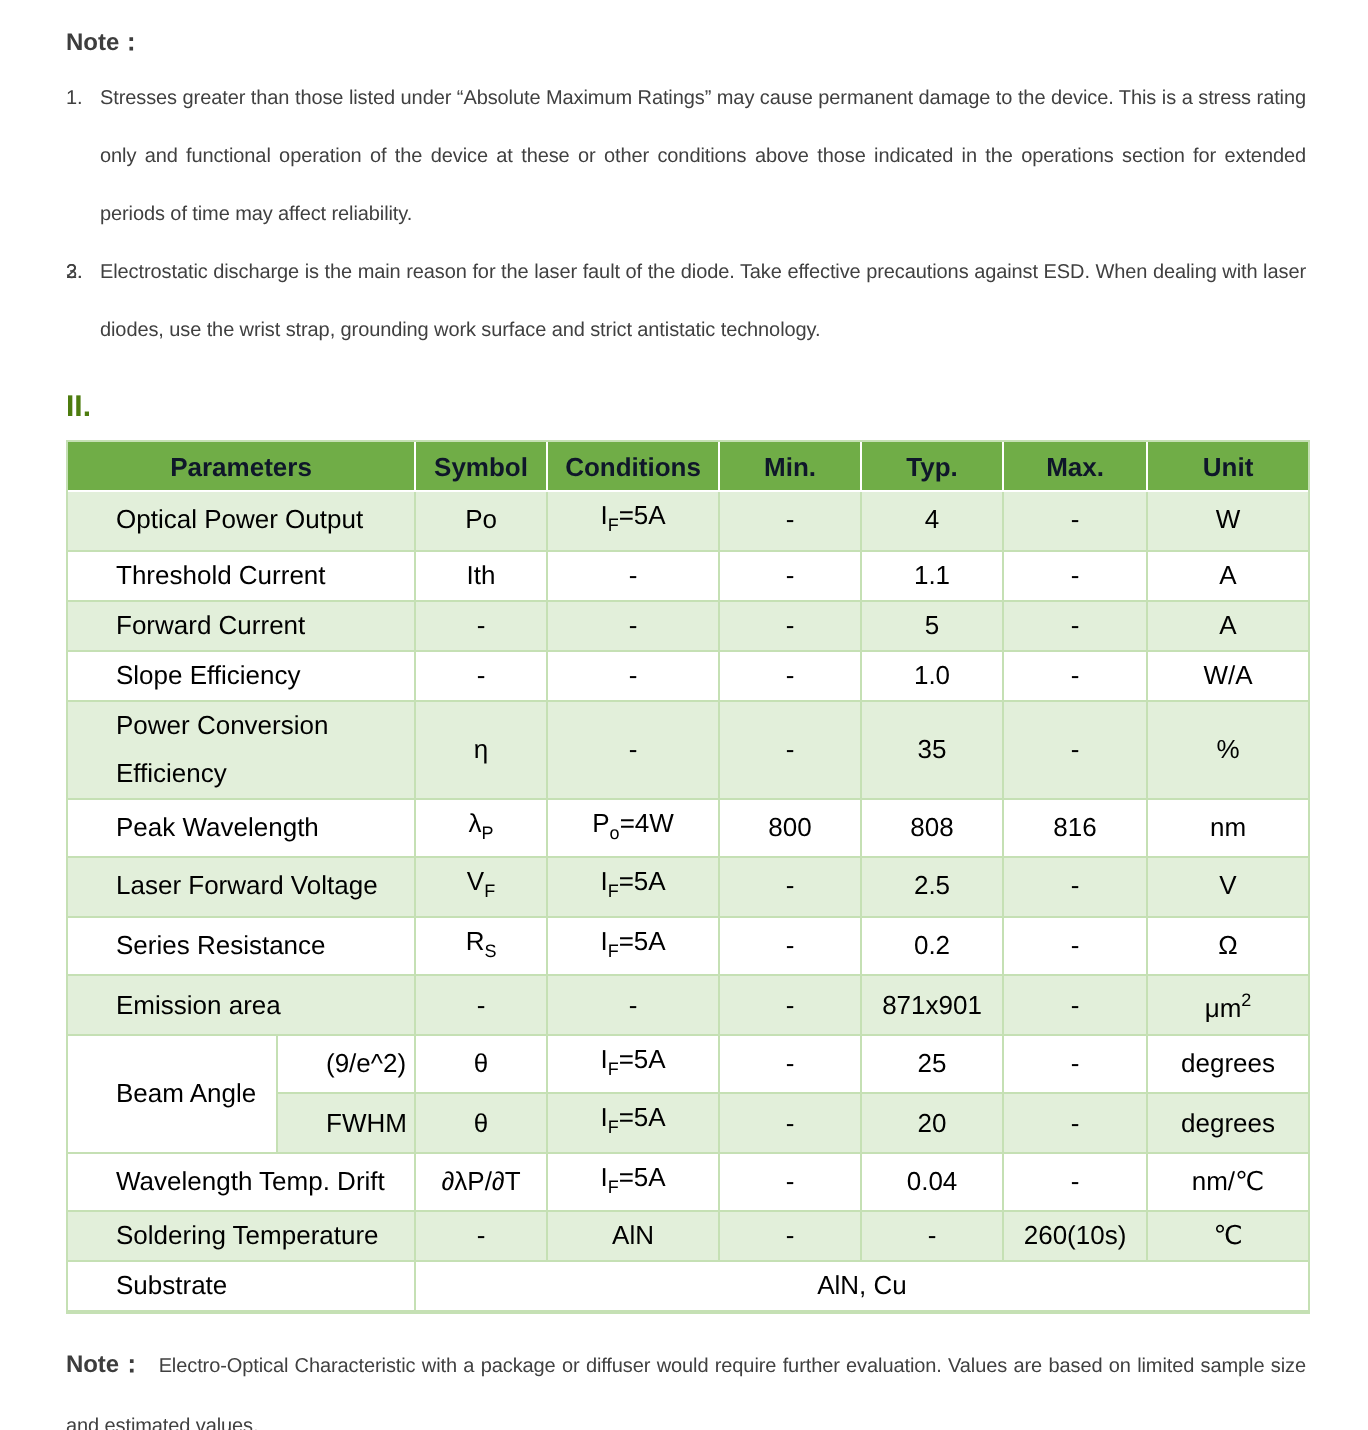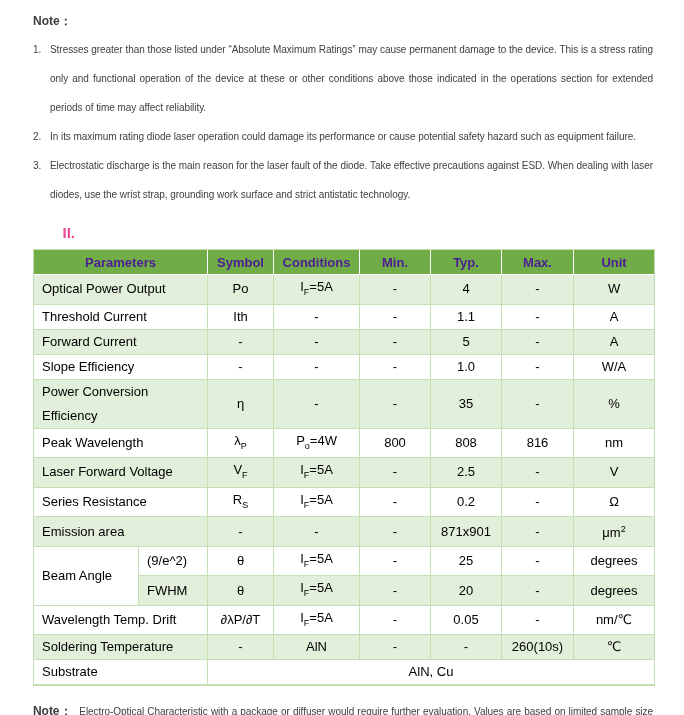--- a/index.html
+++ b/index.html
@@ -15,41 +15,41 @@
   }
   .page{padding:10px 31px 0 33px;}
 
   
   .note-label{font-weight:700;font-size:12px;color:#3d3d3d;line-height:22px;}
   ol.notes-list{list-style:none;margin:3px 0 0 0;padding:0;font-size:10px;color:#404040;}
   ol.notes-list li{position:relative;padding-left:17px;text-align:justify;line-height:29px;letter-spacing:-0.05px;}
   ol.notes-list .num{position:absolute;left:0;top:0;}
 
   
-  .section-heading{display:flex;margin:15px 0 8px 0;font-size:15px;font-weight:700;color:#ec4899;text-align:right;}
+  .section-heading{display:flex;margin:15px 0 8px 0;font-size:15px;font-weight:700;color:#4d7c0f;}
   .section-numeral{width:42px;flex:0 0 42px;}
 
   
   table.oe{
     width:620px;table-layout:fixed;border-collapse:separate;border-spacing:0;
     border:1px solid var(--border);font-size:13px;
   }
   table.oe th{
-    background:var(--green);color:#4c1d95;font-weight:700;font-size:13px;
+    background:var(--green);color:#0f172a;font-weight:700;font-size:13px;
     height:25px;padding:0 2px;text-align:center;
     border-right:1px solid #fff;border-bottom:1px solid #fff;
   }
   table.oe th:last-child{border-right:none;text-align:center;}
   table.oe td{
     height:24px;line-height:24px;padding:0 4px;text-align:center;background:#fff;
     border-right:1px solid var(--border);border-bottom:1px solid var(--border);
   }
   table.oe td:last-child{border-right:none;}
   table.oe tr.shade td{background:var(--shade);}
-  table.oe td.param{text-align:left;padding:0 6px 0 8px;line-height:24px;}
+  table.oe td.param{text-align:left;padding:0 6px 0 24px;line-height:24px;}
   table.oe sub{font-size:9px;}
   table.oe sup{font-size:9px;}
 
   
   .bottom-note{margin:10px 0 0 0;font-size:10px;color:#404040;text-align:justify;line-height:30px;letter-spacing:-0.05px;}
   .note-label-inline{font-weight:700;font-size:12px;color:#3d3d3d;padding-right:7px;}
 </style>
 </head>
 <body>
 
@@ -57,21 +57,20 @@
 
   <div class="top-notes">
     <div class="note-label">Note：</div>
     <ol class="notes-list">
       <li>
         <span class="num">1.</span>
         <span class="txt">Stresses greater than those listed under “Absolute Maximum Ratings” may cause permanent damage to the device. This is a stress rating only and functional operation of the device at these or other conditions above those indicated in the operations section for extended periods of time may affect reliability.</span>
       </li>
       <li>
         <span class="num">2.</span>
-        <span class="txt">In its maximum rating diode laser operation could damage its performance or cause potential safety hazard such as equipment failure.</span>
       </li>
       <li>
         <span class="num">3.</span>
         <span class="txt">Electrostatic discharge is the main reason for the laser fault of the diode. Take effective precautions against ESD. When dealing with laser diodes, use the wrist strap, grounding work surface and strict antistatic technology.</span>
       </li>
     </ol>
   </div>
 
   <h2 class="section-heading">
     <span class="section-numeral">II.</span>
@@ -198,21 +197,21 @@
           <td>-</td>
           <td>20</td>
           <td>-</td>
           <td>degrees</td>
         </tr>
         <tr>
           <td colspan="2" class="param">Wavelength Temp. Drift</td>
           <td>∂λP/∂T</td>
           <td>I<sub>F</sub>=5A</td>
           <td>-</td>
-          <td>0.05</td>
+          <td>0.04</td>
           <td>-</td>
           <td>nm/℃</td>
         </tr>
         <tr class="shade">
           <td colspan="2" class="param">Soldering Temperature</td>
           <td>-</td>
           <td>AlN</td>
           <td>-</td>
           <td>-</td>
           <td>260(10s)</td>

